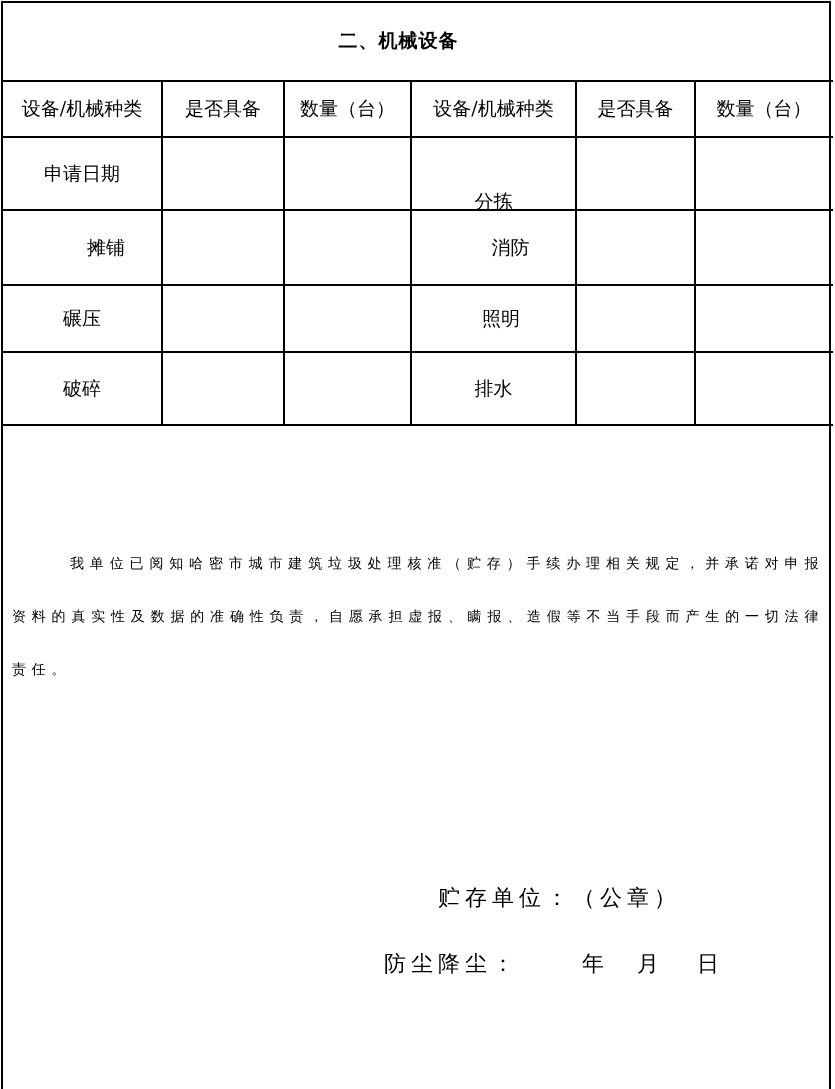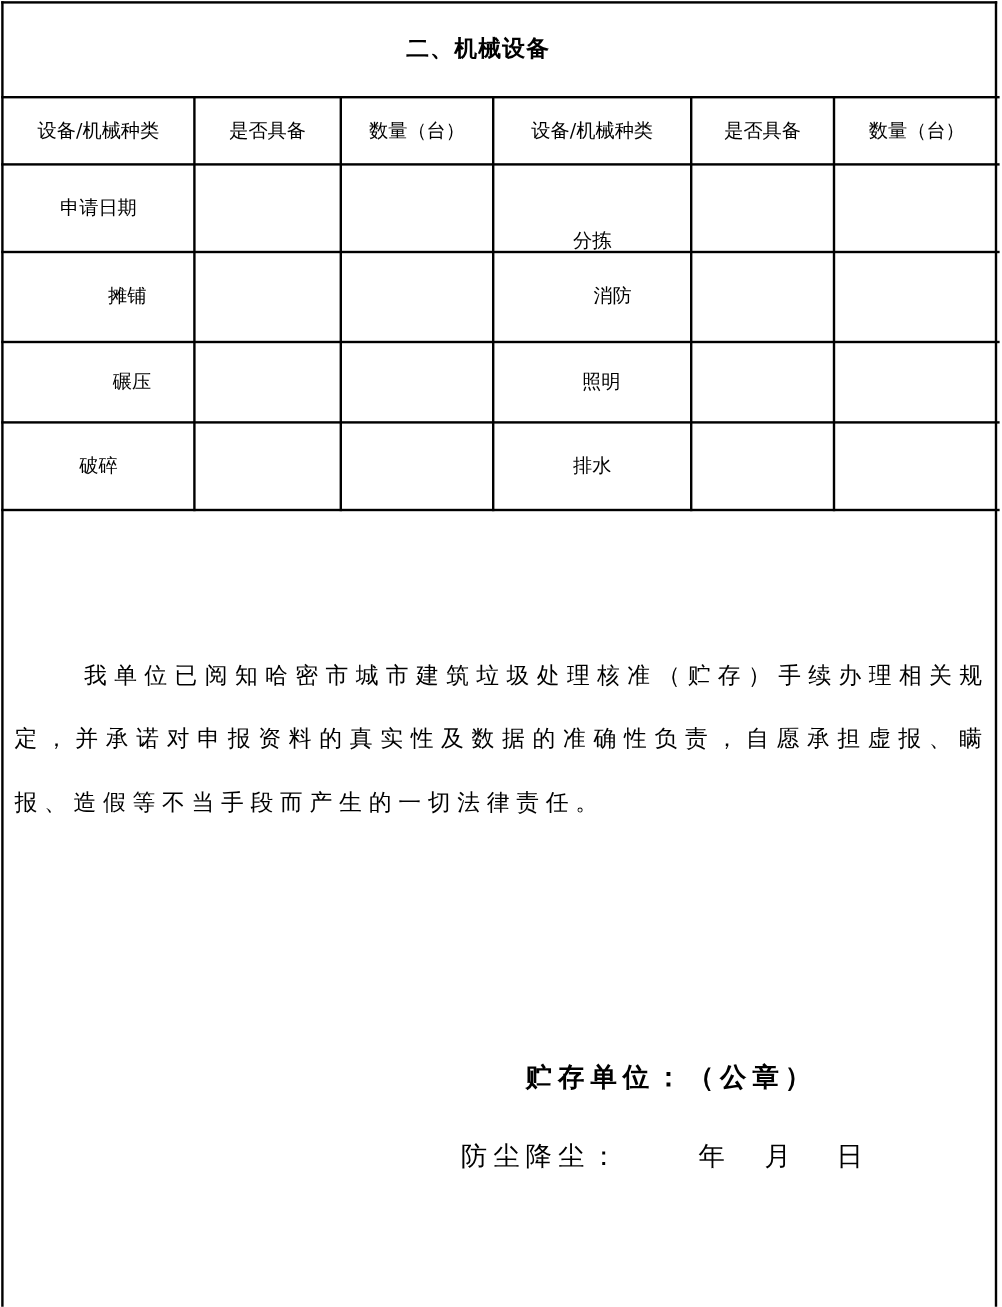--- a/index.html
+++ b/index.html
@@ -44,29 +44,29 @@
       text-align: center;
       font-size: 19px;
       font-weight: bold;
       letter-spacing: 1px;
     }
     .cell {
       position: absolute;
       display: flex;
       align-items: center;
       justify-content: center;
-      font-size: 16px;
+      font-size: 19px;
       white-space: nowrap;
     }
     .para {
       position: absolute;
       left: 12px;
       top: 537px;
       width: 812px;
-      font-size: 19px;
+      font-size: 14px;
       line-height: 53px;
       letter-spacing: 5.6px;
       text-indent: 58px;
       text-align: justify;
     }
     .sign {
       position: absolute;
       font-size: 22px;
       letter-spacing: 5px;
       white-space: pre;
@@ -106,33 +106,33 @@
 <div class="cell" style="left:577px; width:117px; top:138px; height:71px;"></div>
 <div class="cell" style="left:696px; width:136px; top:138px; height:71px;"></div>
 
 <div class="cell" style="left:3px; width:158px; top:211px; height:73px;margin-left:24px;">摊铺</div>
 <div class="cell" style="left:163px; width:120px; top:211px; height:73px;"></div>
 <div class="cell" style="left:285px; width:125px; top:211px; height:73px;"></div>
 <div class="cell" style="left:412px; width:197px; top:211px; height:73px;">消防</div>
 <div class="cell" style="left:577px; width:117px; top:211px; height:73px;"></div>
 <div class="cell" style="left:696px; width:136px; top:211px; height:73px;"></div>
 
-<div class="cell" style="left:3px; width:158px; top:286px; height:65px;margin-left:28px;">碾压</div>
+<div class="cell" style="left:3px; width:158px; top:286px; height:65px;">碾压</div>
 <div class="cell" style="left:163px; width:120px; top:286px; height:65px;"></div>
 <div class="cell" style="left:285px; width:125px; top:286px; height:65px;"></div>
 <div class="cell" style="left:412px; width:178px; top:286px; height:65px;">照明</div>
 <div class="cell" style="left:577px; width:117px; top:286px; height:65px;"></div>
 <div class="cell" style="left:696px; width:136px; top:286px; height:65px;"></div>
 
 <div class="cell" style="left:3px; width:158px; top:353px; height:71px;">破碎</div>
 <div class="cell" style="left:163px; width:120px; top:353px; height:71px;"></div>
 <div class="cell" style="left:285px; width:125px; top:353px; height:71px;"></div>
 <div class="cell" style="left:412px; width:163px; top:353px; height:71px;">排水</div>
 <div class="cell" style="left:577px; width:117px; top:353px; height:71px;"></div>
 <div class="cell" style="left:696px; width:136px; top:353px; height:71px;"></div>
 
 <div class="para">我单位已阅知哈密市城市建筑垃圾处理核准（贮存）手续办理相关规定，并承诺对申报资料的真实性及数据的准确性负责，自愿承担虚报、瞒报、造假等不当手段而产生的一切法律责任。</div>
 
-<div class="sign" style="left:438px; top:883px;font-weight:bold;">贮存单位：（公章）</div>
+<div class="sign" style="left:438px; top:883px;">贮存单位：（公章）</div>
 <div class="sign" style="left:384px; top:949px;">防尘降尘：</div>
 <div class="sign" style="left:582px; top:949px;">年</div>
 <div class="sign" style="left:637px; top:949px;">月</div>
 <div class="sign" style="left:697px; top:949px;">日</div>
 
 </body></html>

